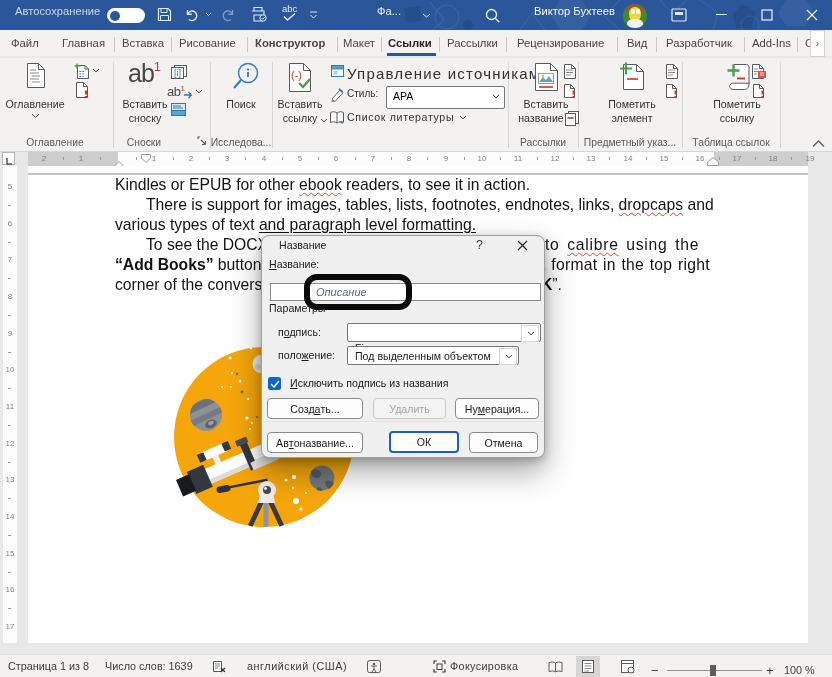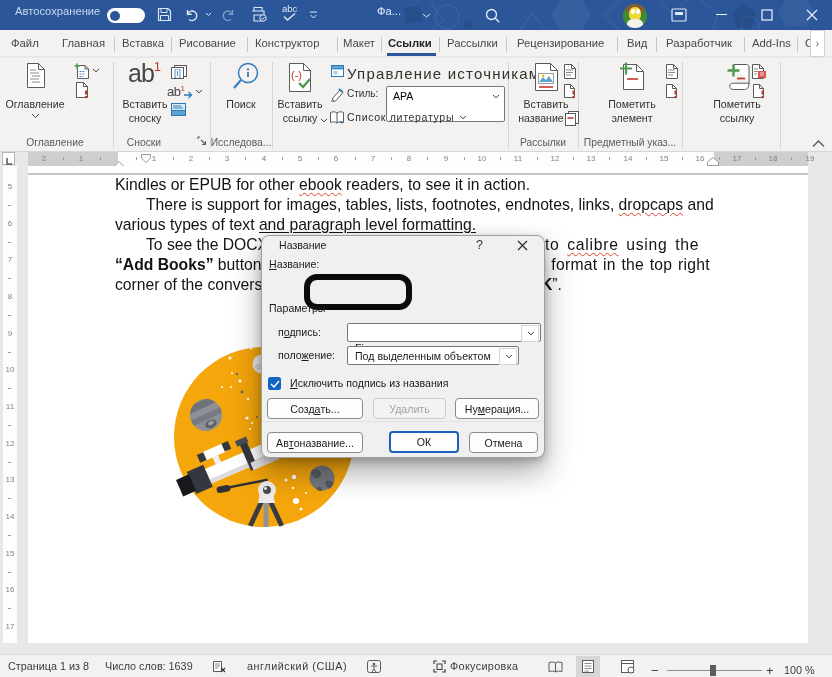--- a/index.html
+++ b/index.html
@@ -94,20 +94,21 @@
       <path d="M1.5 4l3 3L7.5 4" fill="none" stroke="#dfe7f5"></path>
     </svg>
   <div class="it" style="left:377px;font-size:11.2px;">Фа...</div>
   <svg class="abs" style="left:422px;top:13px" width="9" height="6">
       <path d="M1 1l3.5 3L8 1" fill="none" stroke="#dfe7f5"></path>
     </svg>
   <svg class="abs" style="left:485px;top:8px" width="16" height="16" viewBox="0 0 16 16">
     <circle cx="6.5" cy="6.5" r="5" fill="none" stroke="#e8eefa" stroke-width="1.3"></circle>
     <path d="M10.3 10.3l4 4" stroke="#e8eefa" stroke-width="1.3"></path>
   </svg>
+  <div class="it" style="left:534px;font-size:11.2px;color:#f3f6fc;">Виктор Бухтеев</div>
   <div class="abs" style="left:623px;top:4px;width:24px;height:24px;border-radius:50%;background:#3e8c2f;overflow:hidden;">
     <div class="abs" style="left:3px;top:-2px;width:18px;height:10px;border-radius:50% 50% 0 0;background:#8c5a2b;"></div>
     <div class="abs" style="left:6px;top:3px;width:12px;height:14px;border-radius:45%;background:#f3d63c;"></div>
     <div class="abs" style="left:8px;top:5px;width:4px;height:4.5px;border-radius:50%;background:#fff;"></div>
     <div class="abs" style="left:12.5px;top:5px;width:4px;height:4.5px;border-radius:50%;background:#fff;"></div>
     <div class="abs" style="left:4px;top:15px;width:16px;height:10px;border-radius:45%;background:#f6f3ee;"></div>
   </div>
   <svg class="abs" style="left:671px;top:8px" width="16" height="14" viewBox="0 0 16 14">
     <rect x="1" y="1" width="14" height="12" rx="1" fill="none" stroke="#dfe7f5" stroke-width="1.2"></rect>
     <rect x="4" y="4" width="8" height="3" fill="#dfe7f5"></rect>
@@ -122,21 +123,21 @@
 </div>
 
 <div id="tabs" class="abs">
   <div class="tab" style="left:11px;">Файл</div>
   <div class="tab" style="left:62px;">Главная</div>
   <div class="tabsep" style="left:114px;"></div>
   <div class="tab" style="left:122px;">Вставка</div>
   <div class="tabsep" style="left:171px;"></div>
   <div class="tab" style="left:179px;">Рисование</div>
   <div class="tabsep" style="left:247px;"></div>
-  <div class="tab" style="left:255px;">Конструктор</div>
+  <div class="tab" style="left:255px;font-weight:bold;">Конструктор</div>
   <div class="tabsep" style="left:337px;"></div>
   <div class="tab" style="left:343px;">Макет</div>
   <div class="tabsep" style="left:381px;"></div>
   <div class="tab" style="left:388px;font-weight:bold;color:#262524;">Ссылки</div>
   <div class="abs" style="left:387px;top:23px;width:49px;height:3px;background:#2b579a;"></div>
   <div class="tabsep" style="left:439px;"></div>
   <div class="tab" style="left:447px;">Рассылки</div>
   <div class="tabsep" style="left:506px;"></div>
   <div class="tab" style="left:517px;">Рецензирование</div>
   <div class="tabsep" style="left:617px;"></div>
@@ -156,20 +157,21 @@
   <div class="gsep" style="left:272px"></div>
     <div class="gsep" style="left:508px"></div>
   <div class="gsep" style="left:578px"></div>
     <div class="gsep" style="left:682px"></div>
   <div class="gsep" style="left:780px"></div>
   <div class="glabel" style="left:-45px">Оглавление</div>
   <div class="glabel" style="left:44px">Сноски</div>
   <div class="glabel" style="left:141px">Исследова...</div>
   <div class="glabel" style="left:443px">Рассылки</div>
   <div class="glabel" style="left:530px">Предметный указ...</div>
+  <div class="glabel" style="left:631px">Таблица ссылок</div>
 
   <svg class="abs" style="left:26px;top:4px" width="20" height="27" viewBox="0 0 20 27">
     <path d="M1.5 1.5h11l6 6v18h-17z" fill="#fff" stroke="#5a5a5a"></path>
       <path d="M12.5 1.5v6h6" fill="none" stroke="#5a5a5a"></path>
     <g stroke="#8a8a8a">
         <path d="M4 8h6M4 11h9M6 14h8M4 17h9M6 20h8"></path>
       </g>
   </svg>
   <div class="blabel" style="left:-65px;top:40px;width:200px;">Оглавление</div>
   <svg class="abs" style="left:31px;top:55px" width="9" height="6">
@@ -239,21 +241,21 @@
     <rect x="1.5" y="1.5" width="12" height="3.4" fill="#5ba3d4" stroke="#2a7ab9"></rect>
     <rect x="3.5" y="7" width="4" height="3.5" fill="#aecfe8"></rect>
   </svg>
   <div class="abs" style="left:347px;top:7px;font-size:15px;color:#33322f;letter-spacing:1.2px;">Управление источниками</div>
   <svg class="abs" style="left:330px;top:29px" width="15" height="15" viewBox="0 0 15 15">
     <path d="M2 12l8-9 3 2.6-8 9z" fill="#fff" stroke="#5a5a5a"></path>
       <path d="M2 12l-1 4 3.6-1.4z" fill="#8a8a8a"></path>
     <path d="M9 2l3.5 3" stroke="#2a7ab9" stroke-width="2"></path>
   </svg>
   <div class="abs" style="left:347px;top:30px;font-size:10px;color:#33322f;">Стиль:</div>
-  <div class="combo" style="left:386px;top:28px;width:119px;height:36px;">
+  <div class="combo" style="left:386px;top:28px;width:119px;height:23px;">
     <span style="position:absolute;left:6px;top:3px;font-size:10.6px;">APA</span>
     <svg style="position:absolute;right:4px;top:7px" width="8" height="5">
         <path d="M1 1l3 2.8L7 1" fill="none" stroke="#444"></path>
       </svg>
   </div>
   <svg class="abs" style="left:329px;top:52px" width="16" height="15" viewBox="0 0 16 15">
     <path d="M8 3C6 1.5 3.5 1.5 1.5 2.5v10C3.5 11.5 6 11.5 8 13c2-1.5 4.5-1.5 6.5-0.5v-10C12.5 1.5 10 1.5 8 3z" fill="#fff" stroke="#5a5a5a"></path>
     <path d="M8 3v10" stroke="#5a5a5a"></path>
       <path d="M10 12l4 2-1-3" fill="#2a7ab9"></path>
   </svg>
@@ -525,20 +527,23 @@
   <circle cx="111.5" cy="161.5" r="1.4" fill="#fff"></circle>
 </svg>
 
 <div id="dlg" class="abs">
   <div class="abs" style="left:17px;top:3px;font-size:10.6px;">Название</div>
   <div class="abs" style="left:214px;top:2px;font-size:12.5px;color:#333;">?</div>
   <svg class="abs" style="left:255px;top:4px" width="11" height="11">
       <path d="M1 1l9 9M10 1l-9 9" stroke="#222" stroke-width="1.1"></path>
     </svg>
   <div class="abs" style="left:7px;top:22px;"><span style="text-decoration:underline">Н</span>азвание:</div>
+  <div class="abs" style="left:8px;top:47px;width:271px;height:18px;background:#fff;border:1px solid #8a8a8a;box-sizing:border-box;">
+    <span style="position:absolute;left:45px;top:2px;font-style:italic;color:#4f6a85;font-size:11px;">Описание</span>
+  </div>
   <div class="abs" style="left:42px;top:38px;width:108px;height:36px;border:6.5px solid #0a0a0a;border-radius:13px;box-sizing:border-box;"></div>
   <div class="abs" style="left:7px;top:66px;">Параметры</div>
   <div class="abs" style="left:16px;top:90px;">п<span style="text-decoration:underline">о</span>дпись:</div>
   <div class="combo" style="left:85px;top:87px;width:194px;height:19px;">
     <span style="position:absolute;left:7px;top:18px;text-align:right;">Figure</span>
     <span style="position:absolute;right:1px;top:1px;width:16px;height:15px;border:1px solid #d5d5d5;"></span>
     <svg style="position:absolute;right:5px;top:7px" width="8" height="5">
         <path d="M1 1l3 2.8L7 1" fill="none" stroke="#444"></path>
       </svg>
   </div>

